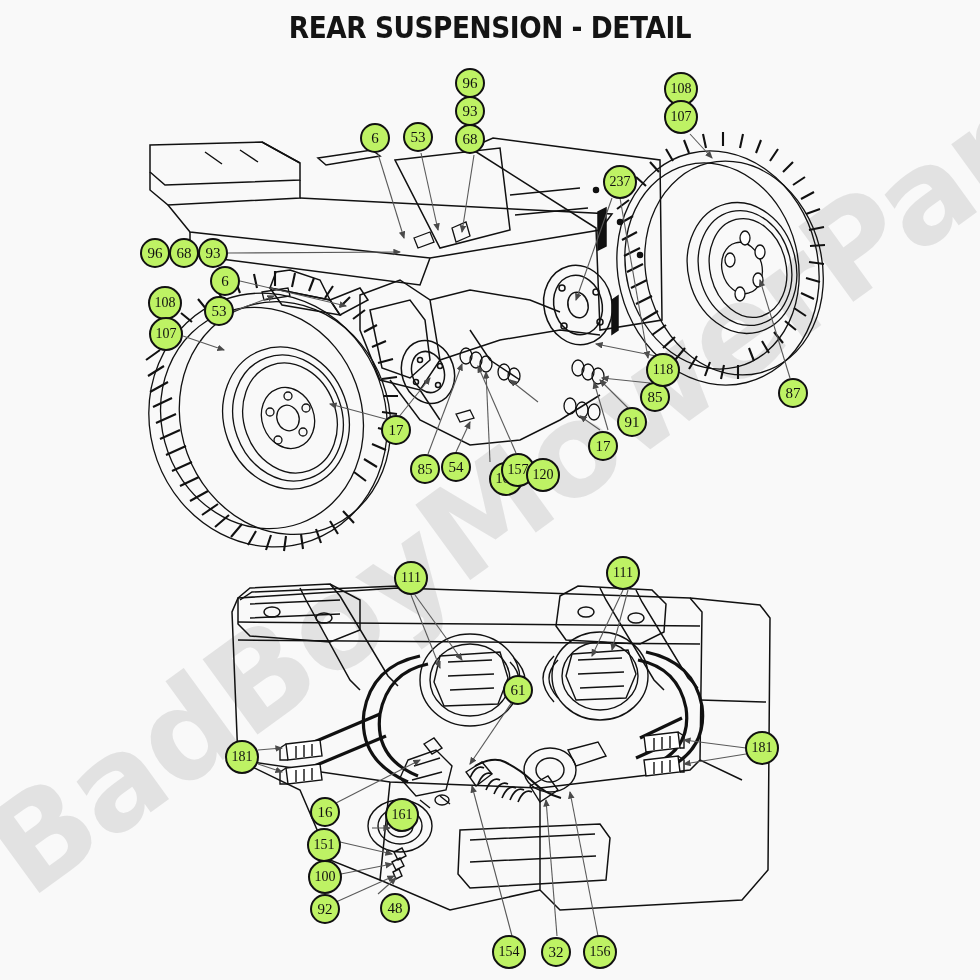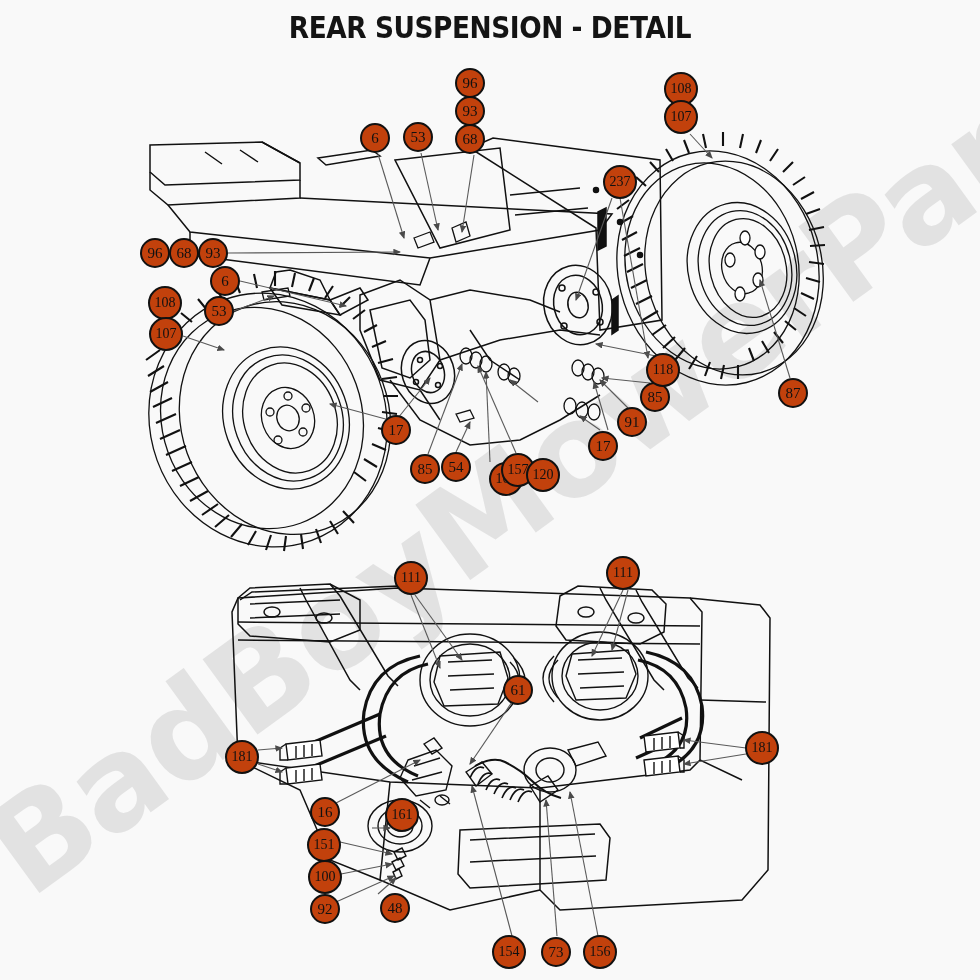--- a/index.html
+++ b/index.html
@@ -51,21 +51,21 @@
   #callout-layer {
     position: absolute;
     left: 0; top: 0;
     width: 980px; height: 980px;
     z-index: 5;
   }
   .callout {
     position: absolute;
     border: 2px solid #111;
     border-radius: 50%;
-    background: #c2410c;
+    background: #bef264;
     color: #111;
     font-family: "Liberation Serif", serif;
     font-size: 15px;
     font-weight: 400;
     display: flex;
     align-items: center;
     justify-content: center;
     box-sizing: border-box;
     cursor: pointer;
   }
@@ -401,17 +401,17 @@
       <div class="callout w2" style="left: 518px; top: 690px; text-align: center;">61</div>
       <div class="callout w3" style="left: 242px; top: 757px;">181</div>
       <div class="callout w3" style="left: 762px; top: 748px;">181</div>
       <div class="callout w2" style="left: 325px; top: 812px;">16</div>
       <div class="callout w3" style="left: 362px; top: 815px; margin-left: 23px;">161</div>
       <div class="callout w3" style="left: 324px; top: 845px;">151</div>
       <div class="callout w3" style="left: 325px; top: 877px;">100</div>
       <div class="callout w2" style="left: 325px; top: 909px;">92</div>
       <div class="callout w2" style="left: 395px; top: 908px;">48</div>
       <div class="callout w3" style="left: 509px; top: 952px;">154</div>
-      <div class="callout w2" style="left: 556px; top: 952px;">73</div>
+      <div class="callout w2" style="left: 556px; top: 952px;">32</div>
       <div class="callout w3" style="left: 600px; top: 952px;">156</div>
     </div>
 
 </div>
 
 </body></html>

